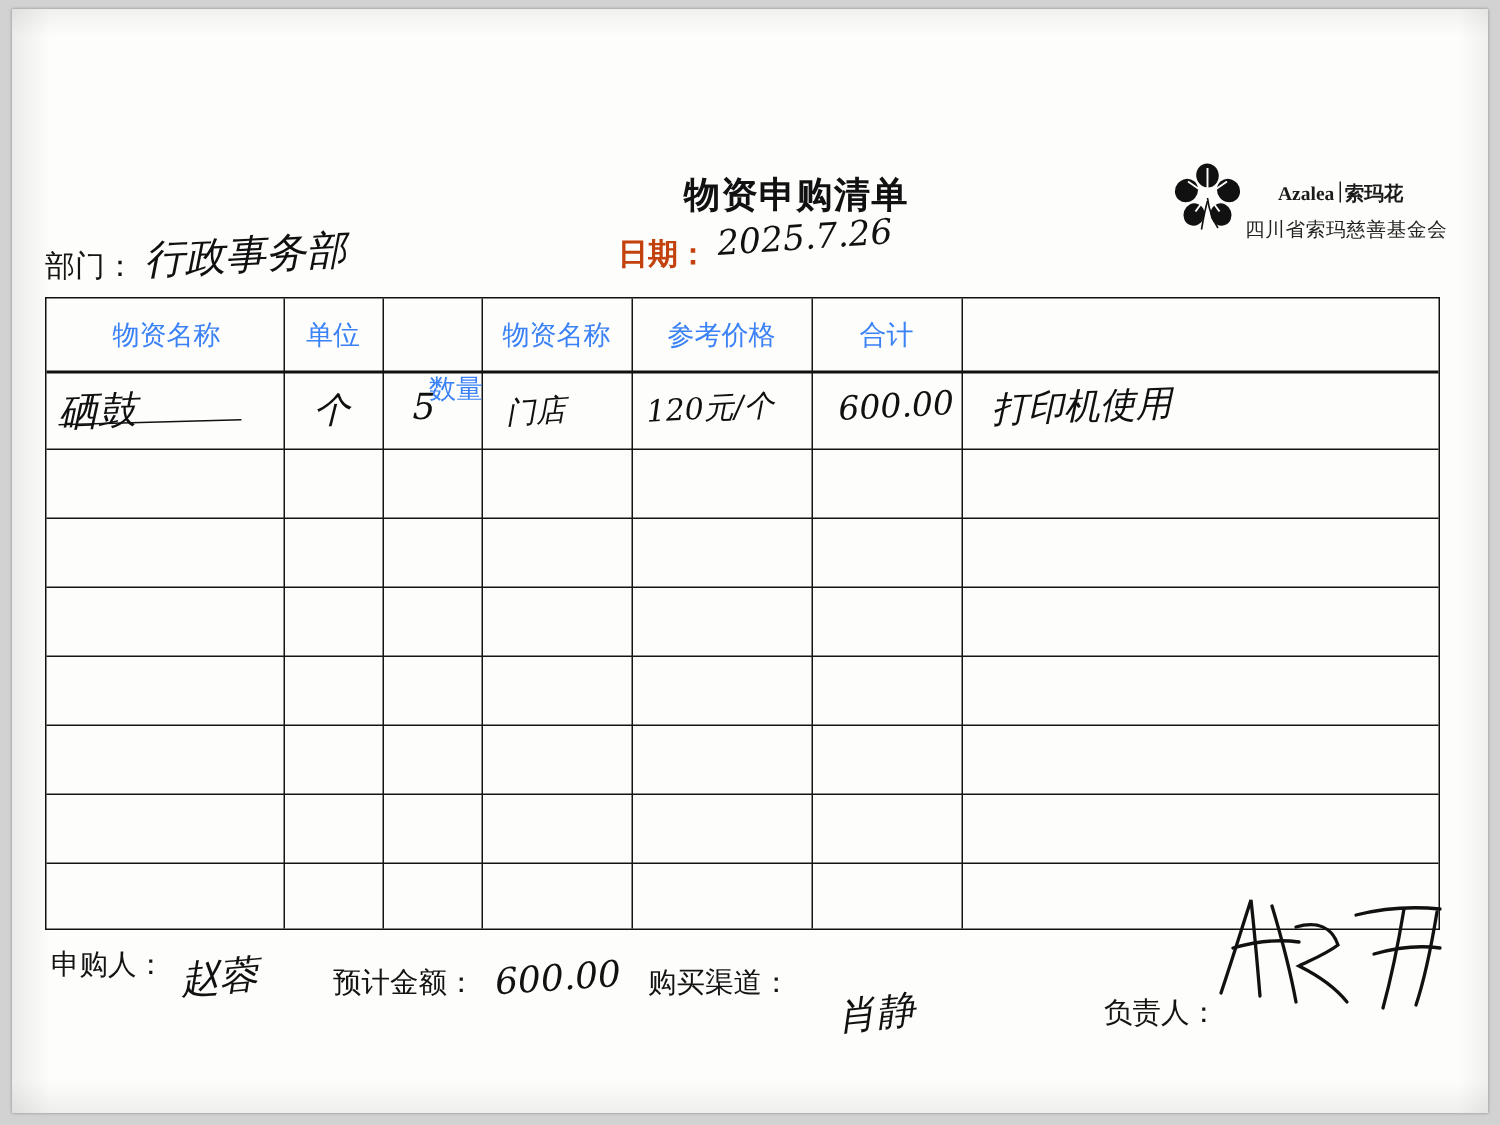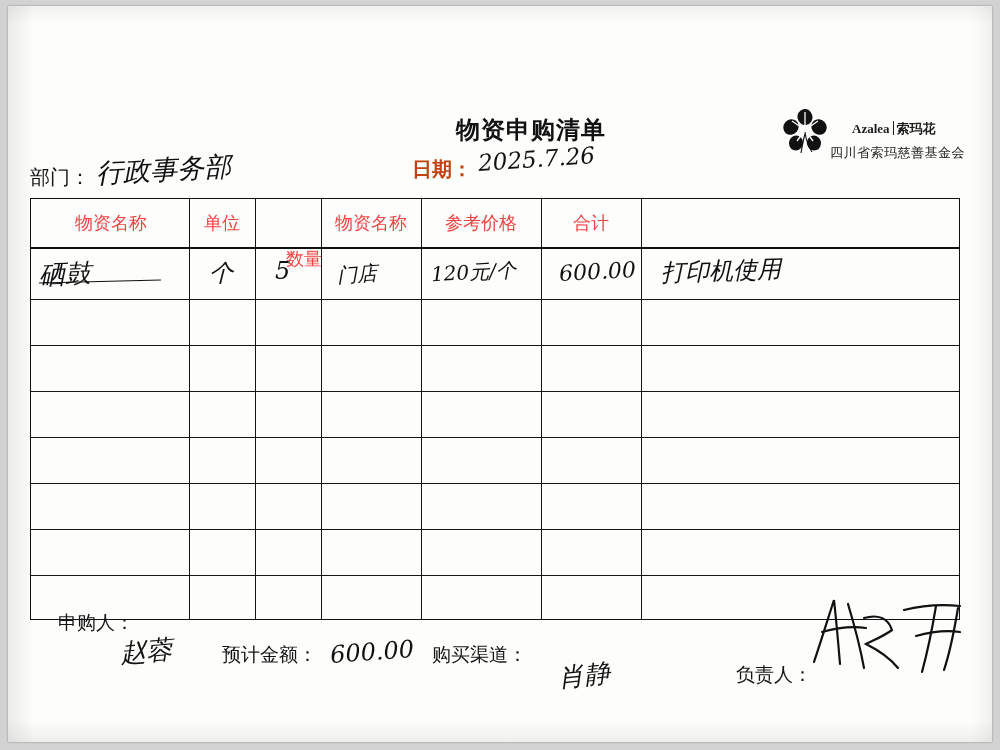--- a/index.html
+++ b/index.html
@@ -170,21 +170,21 @@
     background: #141414;
   }
   .hline.head {
     height: 1.8px;
     background: #111;
   }
   .th {
     position: absolute;
     top: 12px;
     font-size: 18px;
-    color: #ef4444;
+    color: #3b82f6;
     text-align: center;
     white-space: nowrap;
   }
 
   
   .hw {
     position: absolute;
     font-family: "DejaVu Serif", serif;
     font-style: italic;
     color: #101010;
@@ -215,21 +215,21 @@
     color: #141414;
     white-space: nowrap;
   }
   .f-value {
     position: absolute;
     font-family: "DejaVu Serif", serif;
     font-style: italic;
     color: #111;
     white-space: nowrap;
   }
-  .f-applicant-label { left: 26px;  top: 604px; margin-left: 24px; }
+  .f-applicant-label { left: 26px;  top: 624px; }
   .f-applicant-value { left: 112px; top: 628px; font-size: 26px; transform: rotate(-5deg); }
   .f-amount-label    { left: 214px; top: 636px; }
   .f-amount-value    { left: 322px; top: 632px; font-size: 24px; transform: rotate(-4deg); }
   .f-head-label      { left: 424px; top: 636px; }
   .f-head-value      { left: 550px; top: 652px; font-size: 26px; transform: rotate(-6deg); }
   .f-manager-label   { left: 728px; top: 636px; margin-top: 20px; }
 
   .sig-scribble {
     position: absolute;
     left: 800px;

